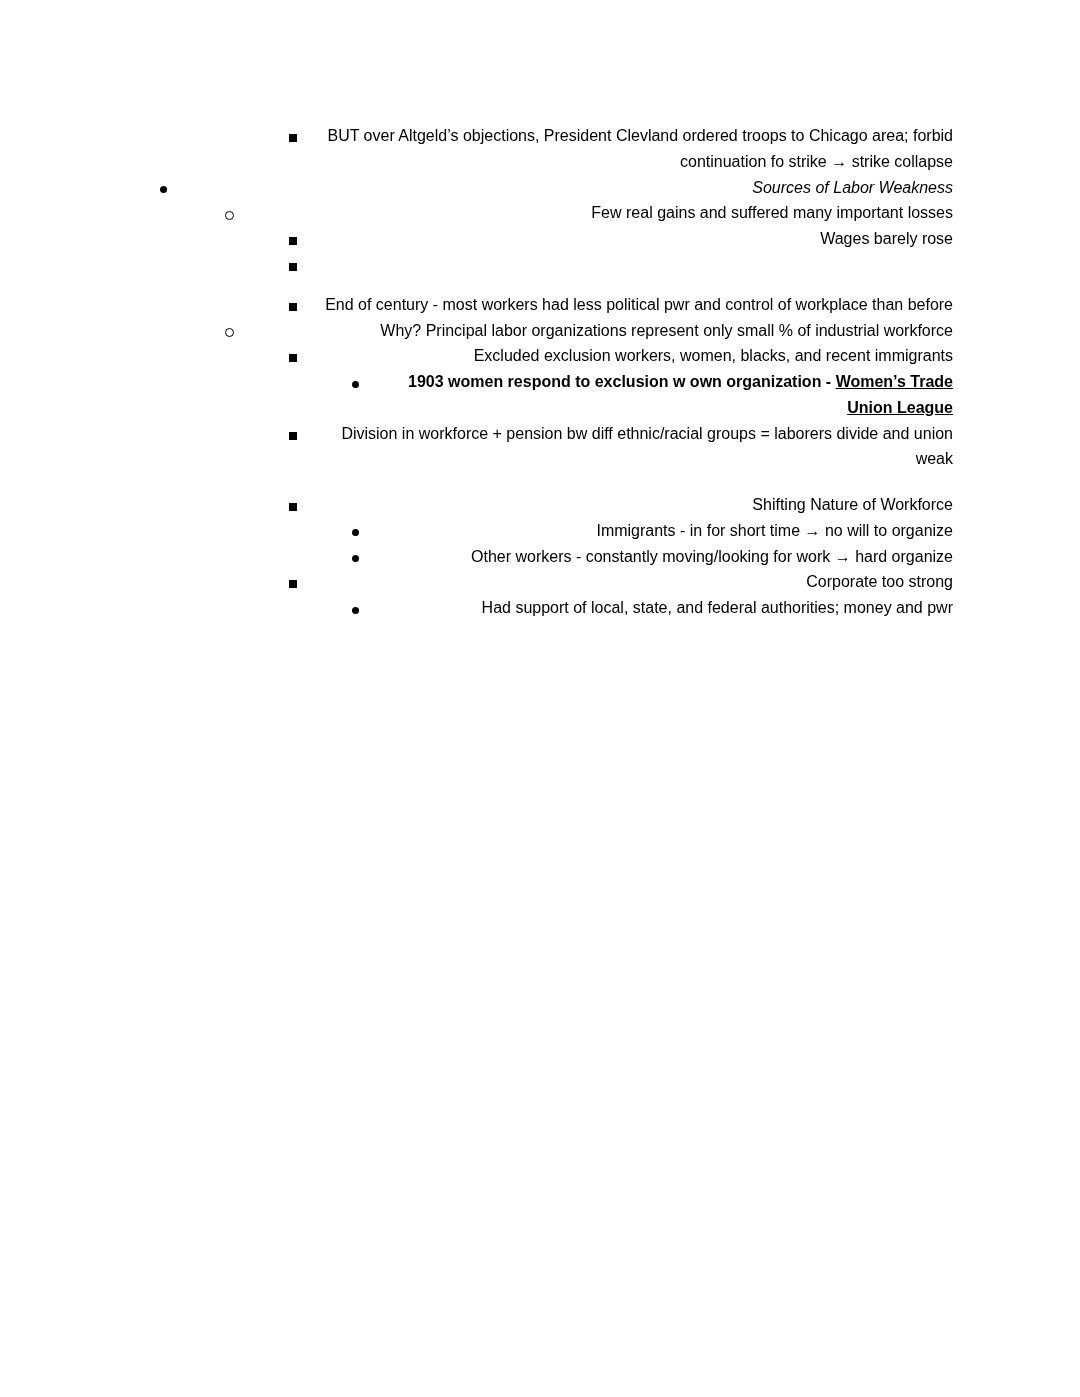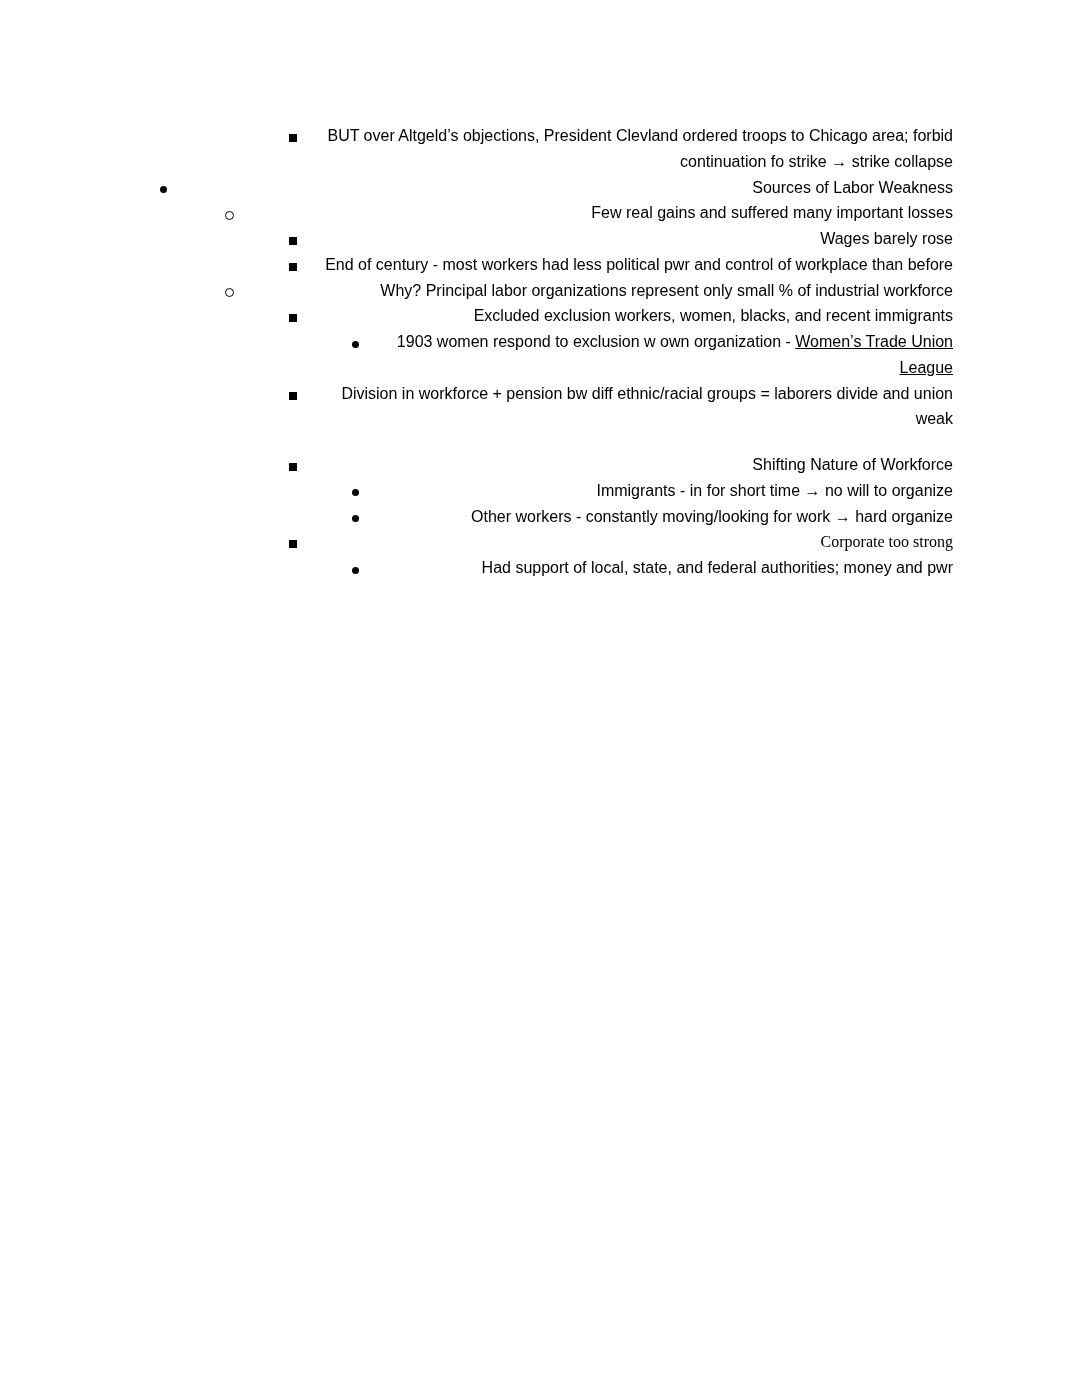--- a/index.html
+++ b/index.html
@@ -56,28 +56,28 @@
   .u {
     text-decoration: underline;
   }
 </style>
 </head>
 <body>
 
 <div class="page">
   <div class="list" id="bullet-list">
       <div class="item" style="padding-left: 318px;"><span class="bullet bullet-square" style="left: 289px;"></span><span>BUT over Altgeld’s objections, President Clevland ordered troops to Chicago area; forbid continuation fo strike → strike collapse</span></div>
-      <div class="item" style="padding-left: 191px;"><span class="bullet bullet-disc" style="left: 160px;"></span><span>Sources of Labor Weakness</span></div>
+      <div class="item" style="padding-left: 191px; font-style: italic;"><span class="bullet bullet-disc" style="left: 160px;"></span><span>Sources of Labor Weakness</span></div>
       <div class="item" style="padding-left: 255px;"><span class="bullet bullet-circle" style="left: 225px;"></span><span>Few real gains and suffered many important losses</span></div>
       <div class="item" style="padding-left: 318px;"><span class="bullet bullet-square" style="left: 289px;"></span><span>Wages barely rose</span></div>
       <div class="item" style="padding-left: 318px;"><span class="bullet bullet-square" style="left: 289px;"></span></div>
-      <div class="item" style="padding-left: 318px;"><span class="bullet bullet-square" style="left: 289px;"></span><span>End of century - most workers had less political pwr and control of workplace than before</span></div>
+      <div class="item" style="padding-left: 318px; margin-top: 40px;"><span class="bullet bullet-square" style="left: 289px;"></span><span>End of century - most workers had less political pwr and control of workplace than before</span></div>
       <div class="item" style="padding-left: 255px;"><span class="bullet bullet-circle" style="left: 225px;"></span><span>Why? Principal labor organizations represent only small % of industrial workforce</span></div>
       <div class="item" style="padding-left: 318px;"><span class="bullet bullet-square" style="left: 289px;"></span><span>Excluded exclusion workers, women, blacks, and recent immigrants</span></div>
-      <div class="item" style="padding-left: 379px;"><span class="bullet bullet-disc" style="left: 352px;"></span><span>1903 women respond to exclusion w own organization - </span><span class="u">Women’s Trade Union League</span></div>
+      <div class="item" style="padding-left: 379px; font-weight: bold;"><span class="bullet bullet-disc" style="left: 352px;"></span><span>1903 women respond to exclusion w own organization - </span><span class="u">Women’s Trade Union League</span></div>
       <div class="item" style="padding-left: 318px;"><span class="bullet bullet-square" style="left: 289px;"></span><span>Division in workforce + pension bw diff ethnic/racial groups = laborers divide and union weak</span></div>
       <div class="item" style="padding-left: 318px; margin-top: 20px;"><span class="bullet bullet-square" style="left: 289px;"></span><span>Shifting Nature of Workforce</span></div>
       <div class="item" style="padding-left: 379px;"><span class="bullet bullet-disc" style="left: 352px;"></span><span>Immigrants - in for short time → no will to organize</span></div>
       <div class="item" style="padding-left: 379px;"><span class="bullet bullet-disc" style="left: 352px;"></span><span>Other workers - constantly moving/looking for work → hard organize</span></div>
-      <div class="item" style="padding-left: 318px; font-family: Liberation Serif, serif;"><span class="bullet bullet-square" style="left: 289px;"></span><span>Corporate too strong</span></div>
+      <div class="item" style="padding-left: 318px;"><span class="bullet bullet-square" style="left: 289px;"></span><span>Corporate too strong</span></div>
       <div class="item" style=""><span class="bullet bullet-disc" style="left: 352px;"></span><span>Had support of local, state, and federal authorities; money and pwr</span></div>
     </div>
 </div>
 
 </body></html>

